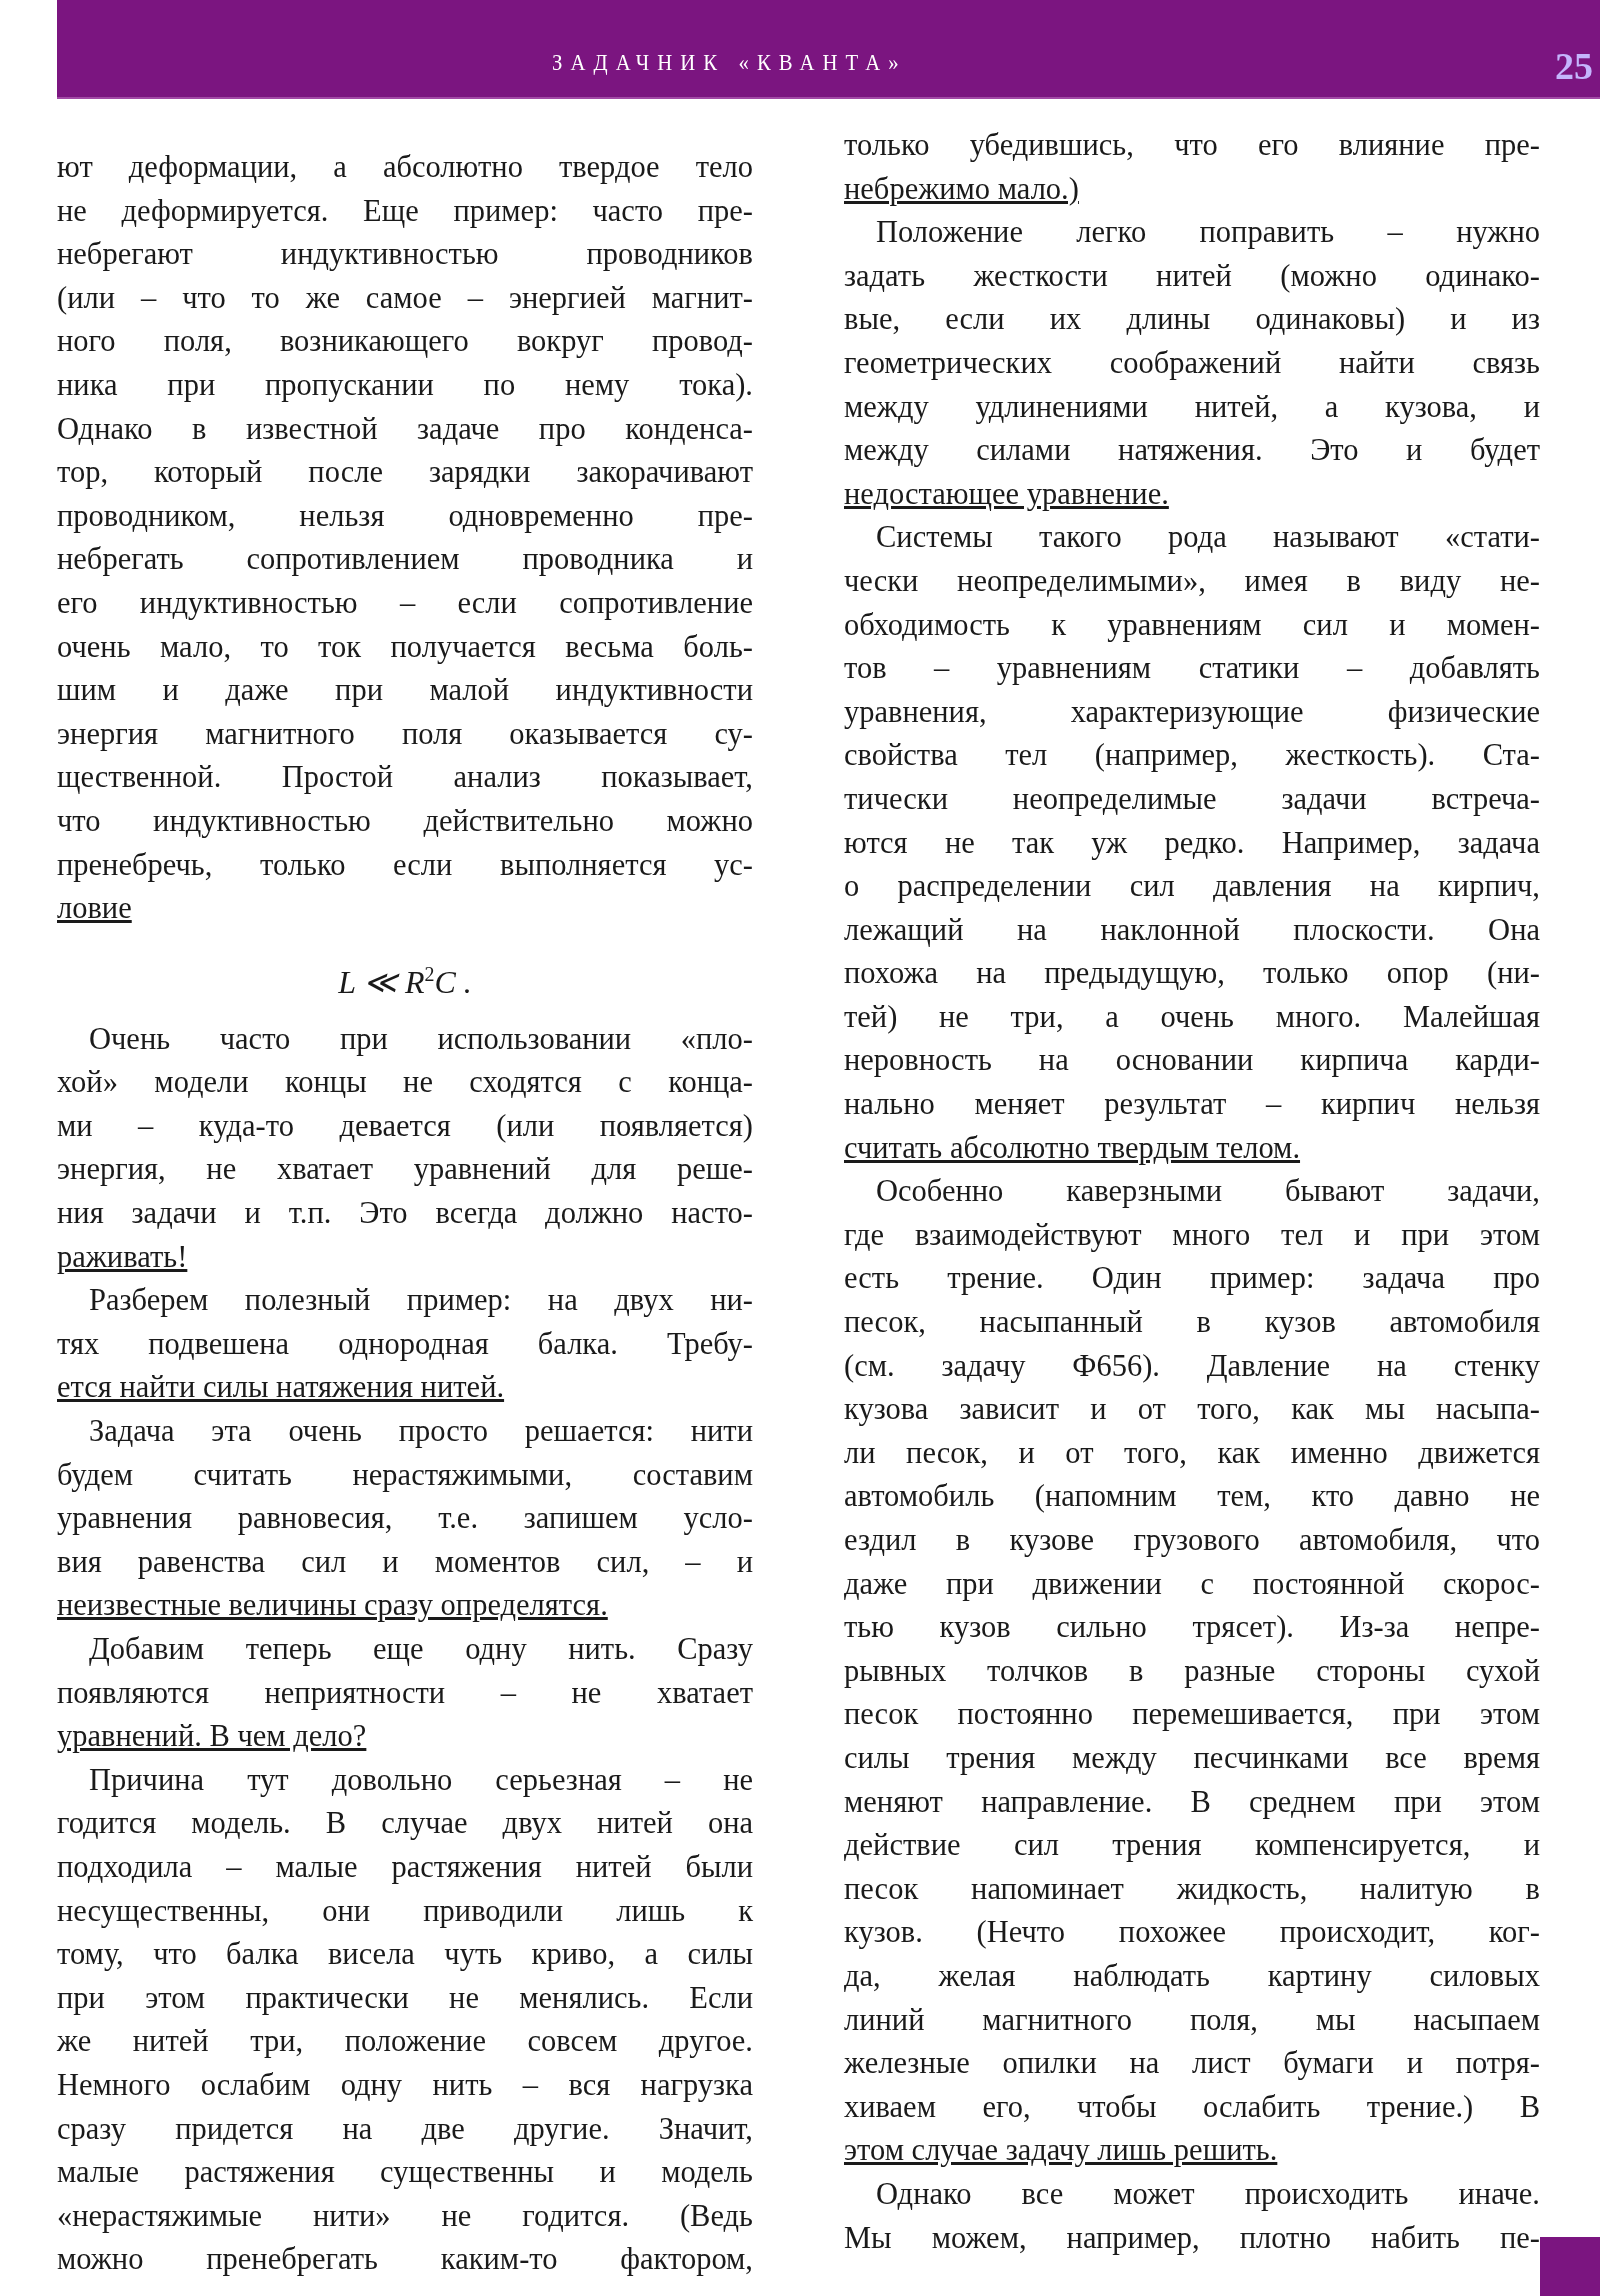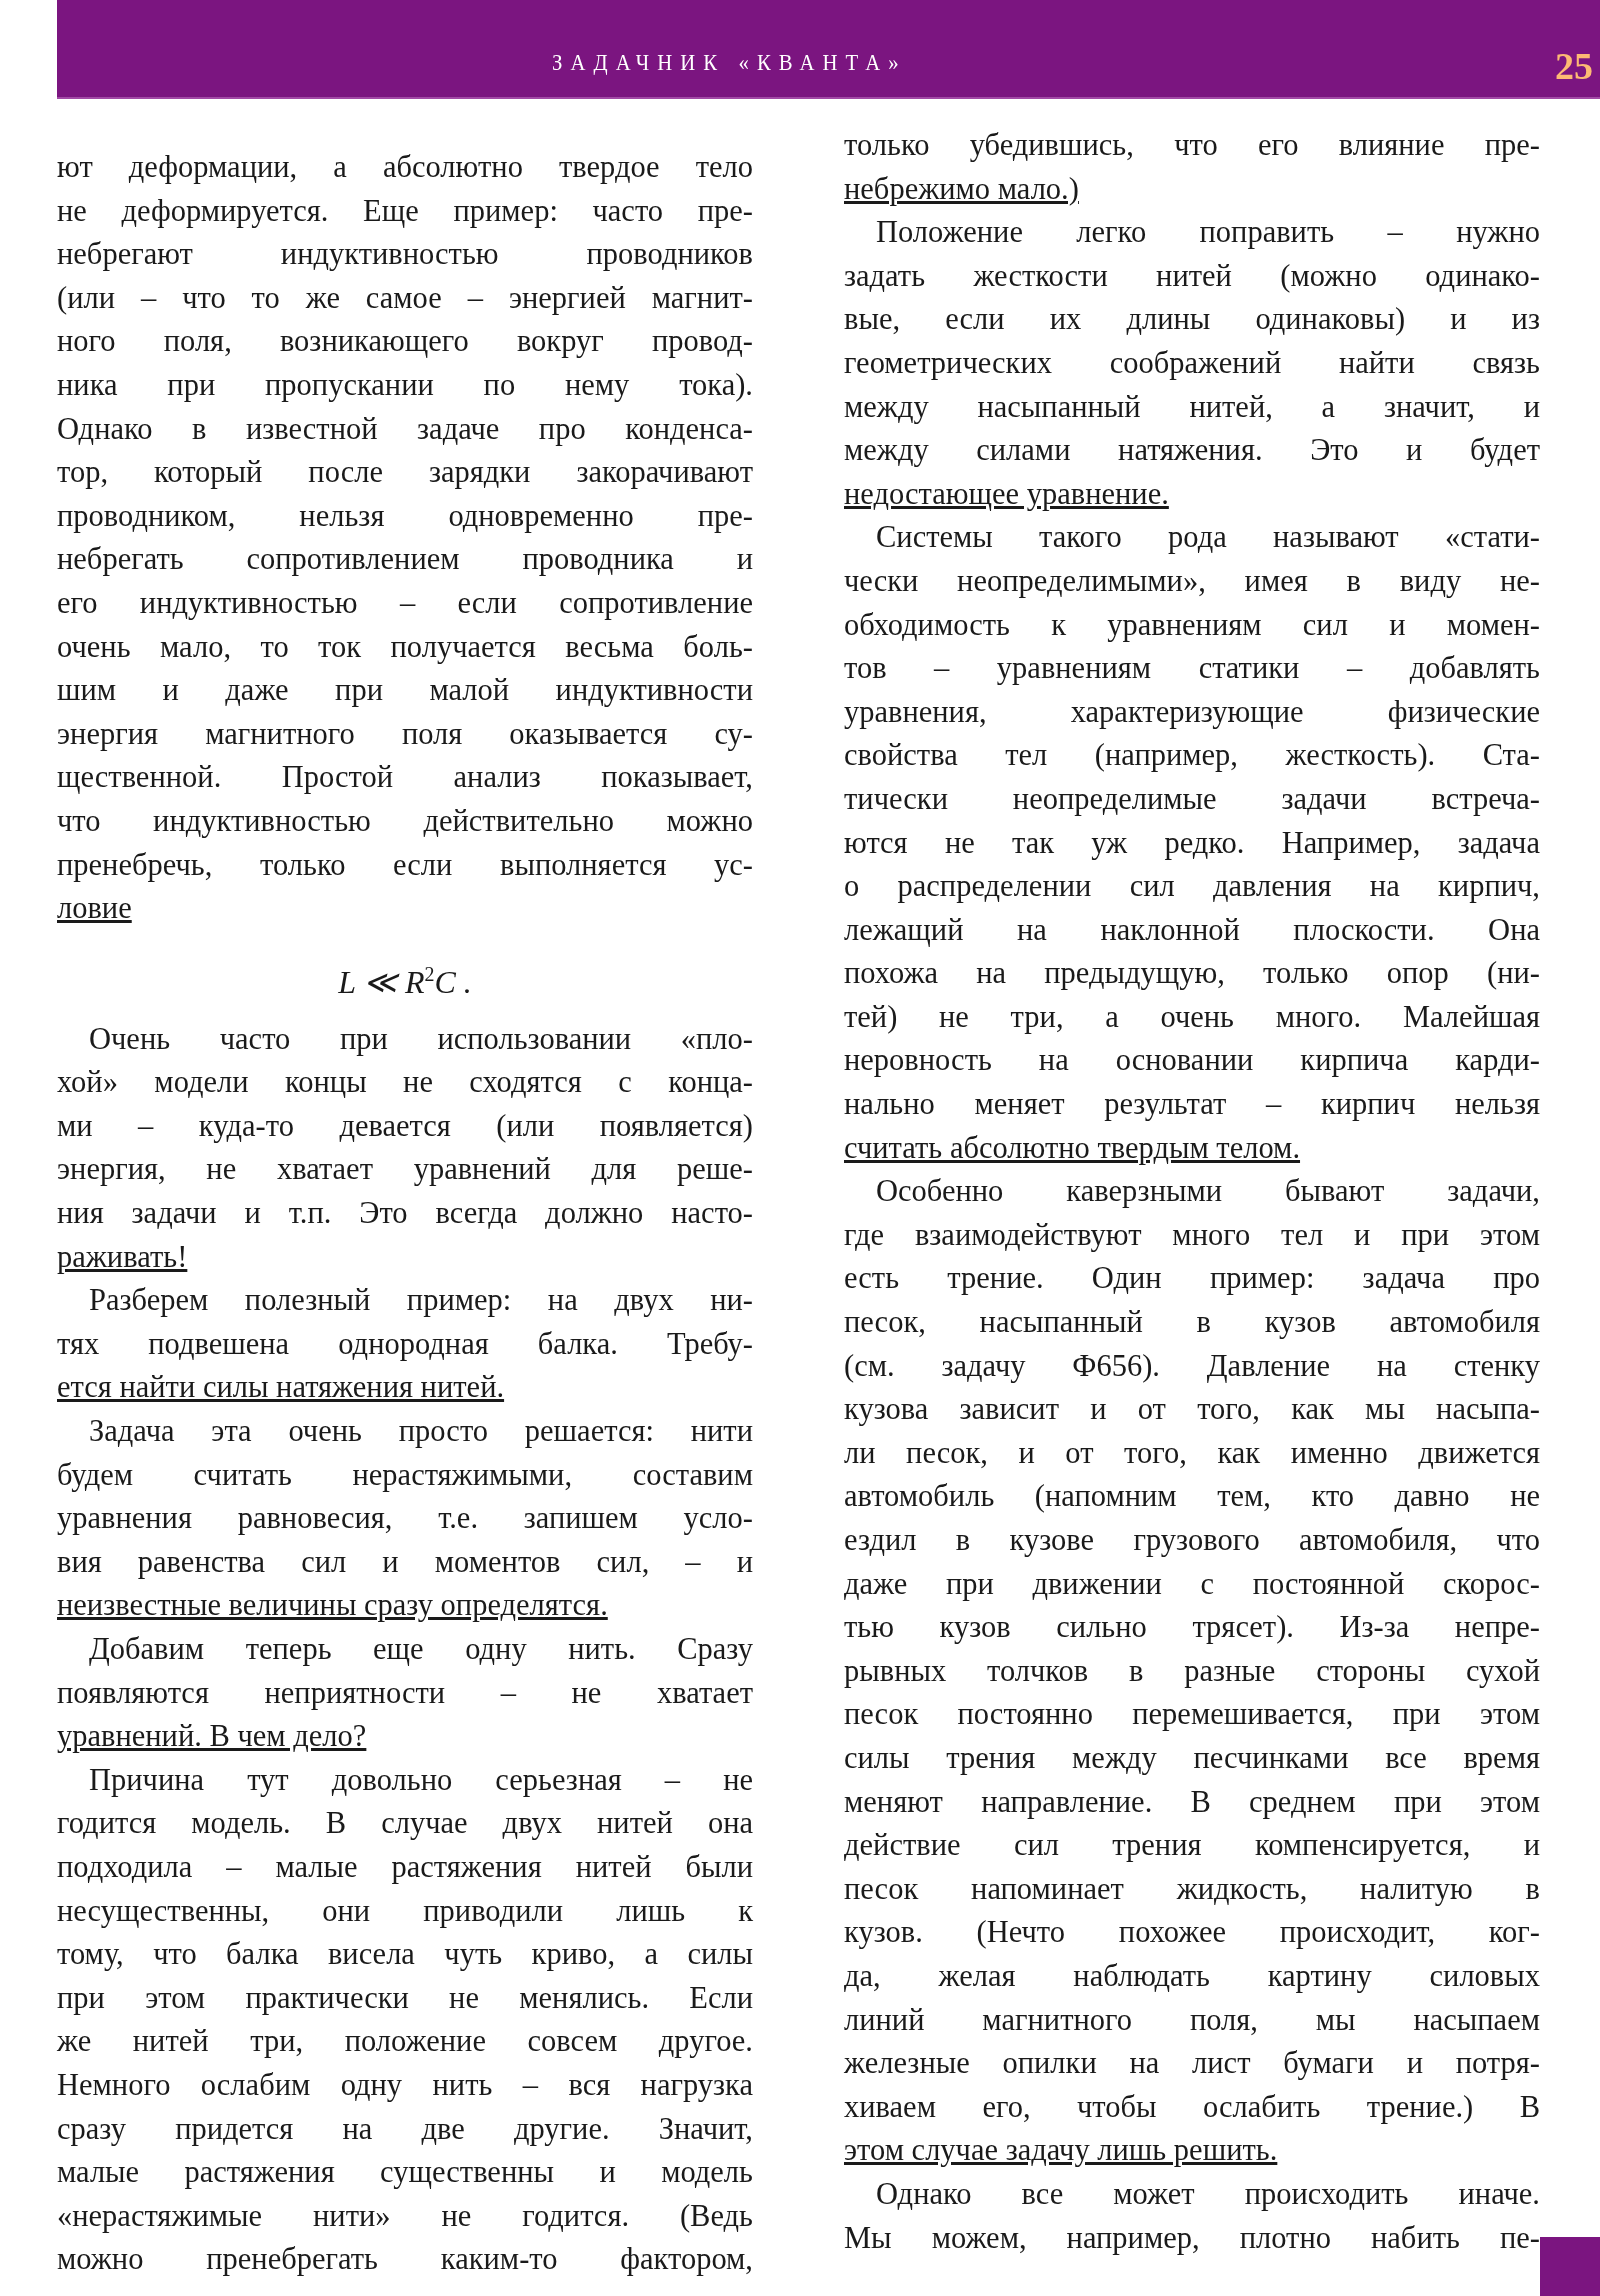--- a/index.html
+++ b/index.html
@@ -14,21 +14,21 @@
     border-bottom: 2px solid #a24aa6;
   }
   .header-title {
     position: absolute; left: 495px; top: 50px;
     color: #ffffff; font-size: 23px; letter-spacing: 9px;
     font-family: "Liberation Serif", "DejaVu Serif", serif;
     transform: scaleX(0.9); transform-origin: left center;
   }
   .page-number {
     position: absolute; left: 1498px; top: 44px;
-    color: #fdba74; font-size: 38px; font-weight: bold;
+    color: #c4b5fd; font-size: 38px; font-weight: bold;
     font-family: "Liberation Serif", "DejaVu Serif", serif;
   }
   .column {
     position: absolute; top: 124px; width: 696px;
     font-size: 30.5px; line-height: 43.6px;
   }
   .col-left { left: 57px; margin-top: 22px; }
   .col-right { left: 844px; }
   .line {
     display: block; height: 43.6px; white-space: nowrap;
@@ -107,21 +107,21 @@
   <span class="line">можно пренебрегать каким-то фактором,</span>
 </div>
 
 <div class="column col-right">
   <span class="line">только убедившись, что его влияние пре-</span>
   <span class="line last">небрежимо мало.)</span>
   <span class="line indent">Положение легко поправить – нужно</span>
   <span class="line">задать жесткости нитей (можно одинако-</span>
   <span class="line">вые, если их длины одинаковы) и из</span>
   <span class="line">геометрических соображений найти связь</span>
-  <span class="line">между насыпанный нитей, а значит, и</span>
+  <span class="line">между удлинениями нитей, а кузова, и</span>
   <span class="line">между силами натяжения. Это и будет</span>
   <span class="line last">недостающее уравнение.</span>
   <span class="line indent">Системы такого рода называют «стати-</span>
   <span class="line">чески неопределимыми», имея в виду не-</span>
   <span class="line">обходимость к уравнениям сил и момен-</span>
   <span class="line">тов – уравнениям статики – добавлять</span>
   <span class="line">уравнения, характеризующие физические</span>
   <span class="line">свойства тел (например, жесткость). Ста-</span>
   <span class="line">тически неопределимые задачи встреча-</span>
   <span class="line">ются не так уж редко. Например, задача</span>

